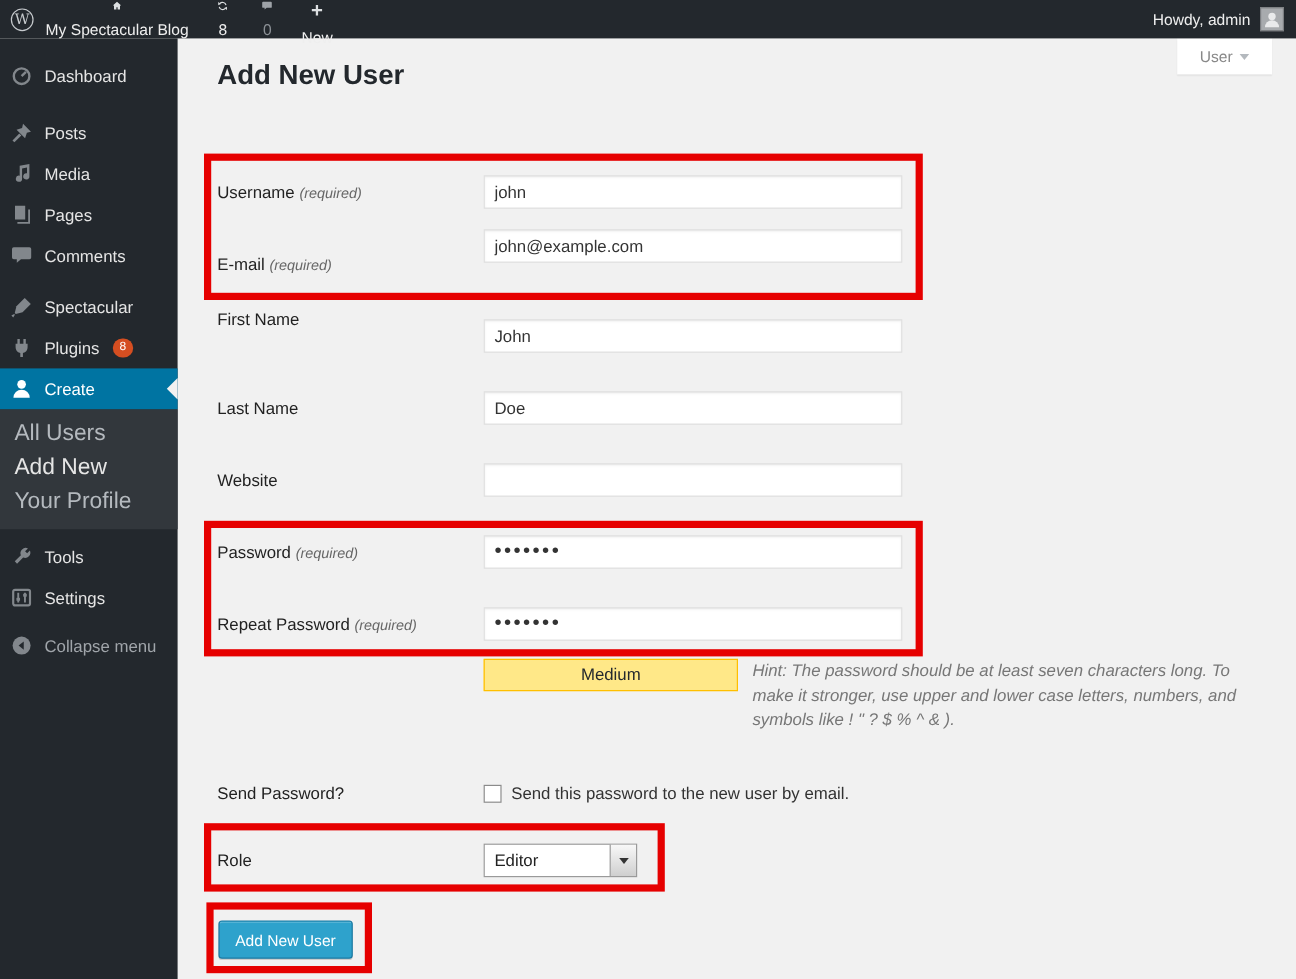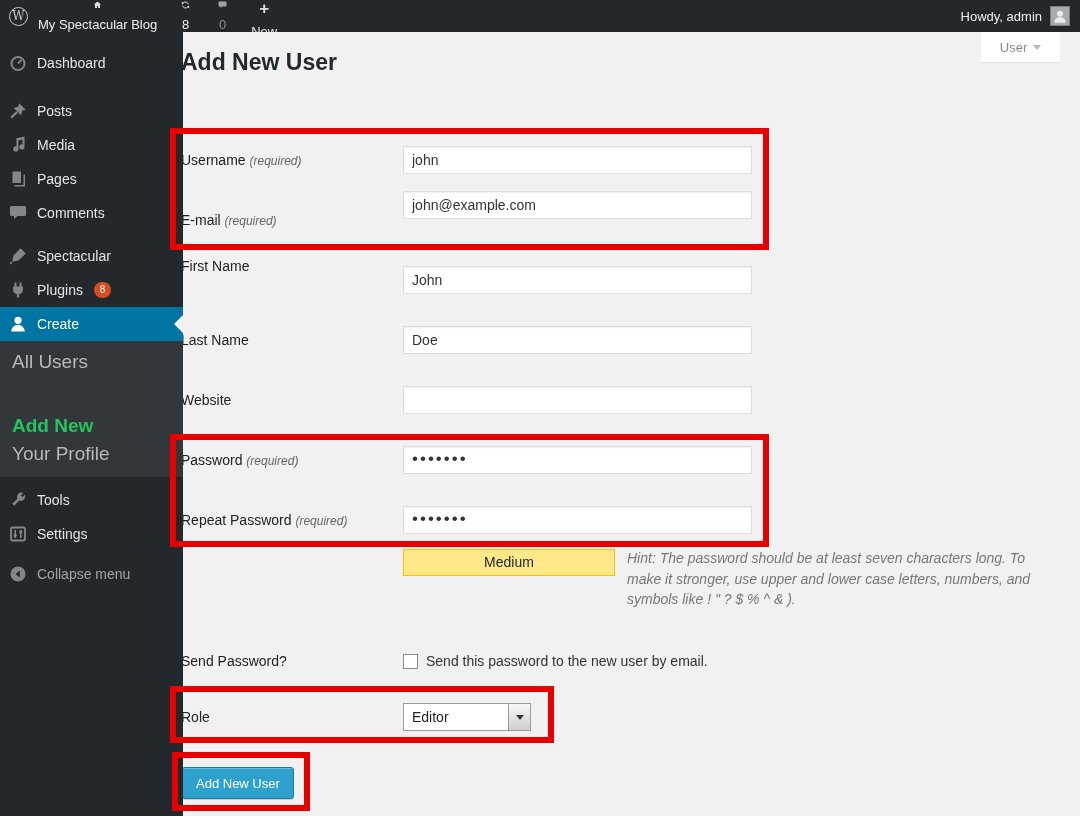--- a/index.html
+++ b/index.html
@@ -27,21 +27,21 @@
   .tb-bubble { color:#9ea3a8; }
   .tb-right { margin-left:auto; display:flex; align-items:center; gap:8px; padding-right:10px; cursor:pointer; }
   .avatar {
     width:18px; height:18px; background:#a8abae; border:1px solid #7c7f82;
     display:flex; align-items:flex-end; justify-content:center; overflow:hidden;
   }
   .tb-plus { font-size:17px; font-weight:bold; color:#dcdfe1; line-height:1; }
 
   
   #sidebar {
-    position:absolute; left:0; top:32px; width:183px; bottom:0;
+    position:absolute; left:0; top:32px; width:148px; bottom:0;
     background:#23282d; font-size:14px; z-index:10;
   }
   .spacer-a { height:14px; } .spacer-b { height:9px; } .spacer-c { height:6px; }
   .mi {
     position:relative; display:flex; align-items:center; height:34px;
     padding-left:8px; gap:9px; color:#e5e5e5; cursor:pointer;
   }
   .mi .ic { width:20px; height:20px; color:#82878c; flex:0 0 20px; }
   .mi.active { background:#0074a2; color:#fff; }
   .mi.active .ic { color:#fff; }
@@ -49,21 +49,21 @@
     content:""; position:absolute; right:0; top:50%; margin-top:-9px;
     width:0; height:0; border:9px solid transparent; border-right-color:#f1f1f1; border-left-width:0;
   }
   .mi .badge {
     margin-left:2px; min-width:11px; height:16px; padding:0 3px; border-radius:9px;
     background:#d54e21; color:#fff; font-size:10px; line-height:16px; text-align:center;
   }
   .mi.dim { color:#a0a5aa; }
   .submenu { background:#32373c; padding:7px 0 9px; }
   .smi { padding:6px 12px; font-size:19px; line-height:16px; color:#b4b9be; cursor:pointer; }
-  .smi.current { color:#22c55e; font-weight:bold;margin-top:36px; }
+  .smi.current { color:#e5e5e5; font-weight:normal; }
 
   
   #main { position:absolute; left:160px; top:32px; right:0; bottom:0; background:#f1f1f1; }
   .page-title { position:absolute; left:21px; top:14px; font-size:23px; line-height:32px; font-weight:bold; color:#23282d; }
   .subtitle { position:absolute; left:21px; top:62px; font-size:13px; color:#555; }
   .help-tab {
     position:absolute; top:0; right:20px; width:79px; height:30px; background:#fff;
     color:#888; font-size:13px; display:flex; align-items:center; justify-content:center; gap:6px;
     box-shadow:0 1px 1px rgba(0,0,0,.06); cursor:pointer;
   }

